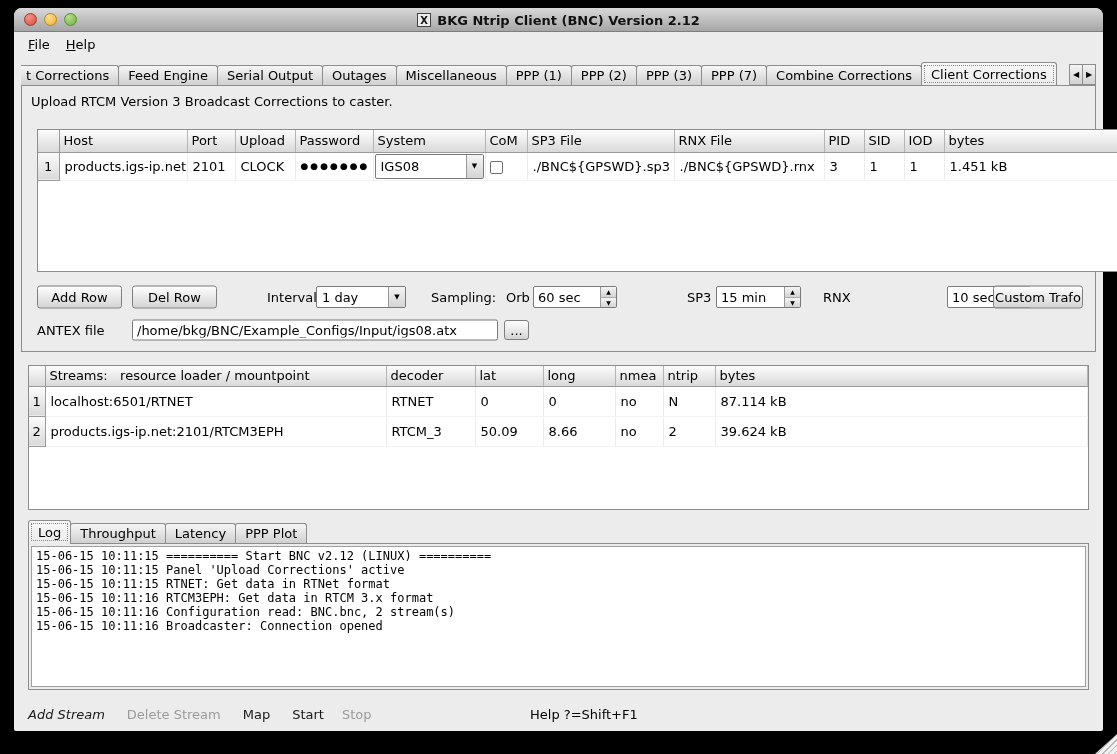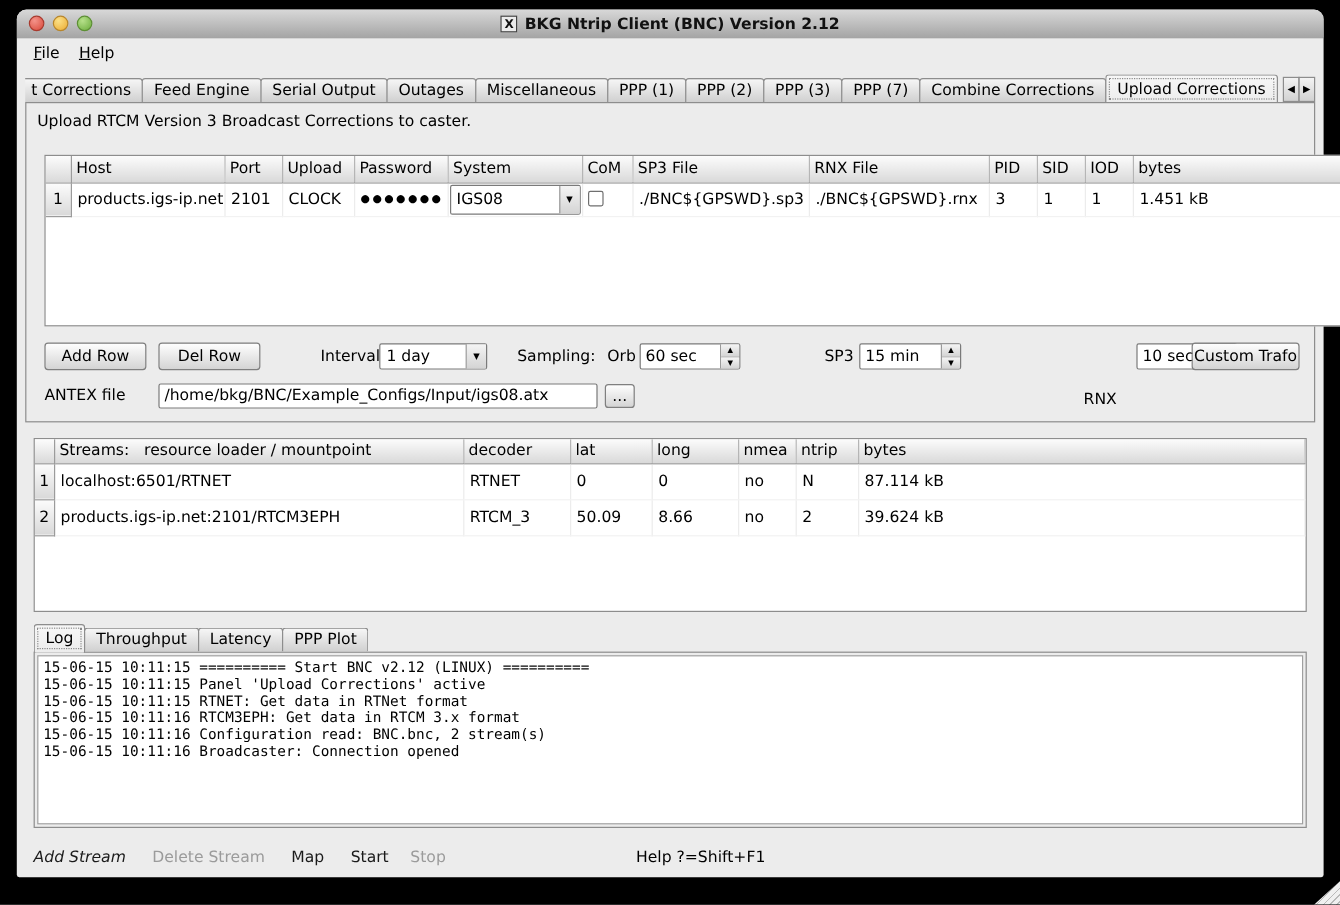--- a/index.html
+++ b/index.html
@@ -82,21 +82,21 @@
   .controls-row > * { position:absolute; top:50%; transform:translateY(-50%); white-space:nowrap; }
   .c-addrow { left:15px; width:85px; }
   .c-delrow { left:110px; width:85px; }
   .c-interval-lbl { left:245px; }
   .c-interval-combo { left:294px; width:90px; }
   .c-sampling { left:409px; }
   .c-orb-lbl { left:484px; }
   .c-orb-spin { left:511px; width:84px; }
   .c-sp3-lbl { left:665px; }
   .c-sp3-spin { left:694px; width:85px; }
-  .c-rnx-lbl { left:881px;margin-top:36px; }
+  .c-rnx-lbl { left:801px; }
   .c-rnx-spin { left:877px; width:84px;margin-left:48px; }
   .c-trafo { left:971px; width:90px; }
 
   .antex-row { position:absolute; left:0; top:232px; width:100%; height:24px; }
   .antex-row > * { position:absolute; top:50%; transform:translateY(-50%); }
   .a-lbl { left:15px; white-space:nowrap; }
   .a-input { left:110px; width:366px; height:21px; border:1px solid #7a7a7a; border-radius:2px; padding:0 4px;
              font-family:inherit; font-size:13px; background:#fff; }
   .a-browse { left:482px; width:25px; height:20px; }
 
@@ -147,21 +147,21 @@
       <span class="tab clipped">t Corrections</span>
       <span class="tab">Feed Engine</span>
       <span class="tab">Serial Output</span>
       <span class="tab">Outages</span>
       <span class="tab">Miscellaneous</span>
       <span class="tab">PPP (1)</span>
       <span class="tab">PPP (2)</span>
       <span class="tab">PPP (3)</span>
       <span class="tab">PPP (7)</span>
       <span class="tab">Combine Corrections</span>
-      <span class="tab active">Upload Corrections</span>
+      <span class="tab active">Client Corrections</span>
     </div>
     <div class="scroll-btns">
       <span class="scroll-btn">◀</span>
       <span class="scroll-btn">▶</span>
     </div>
   </div>
 
   <div class="pane upload-pane">
     <div class="desc">Upload RTCM Version 3 Broadcast Corrections to caster.</div>
 

